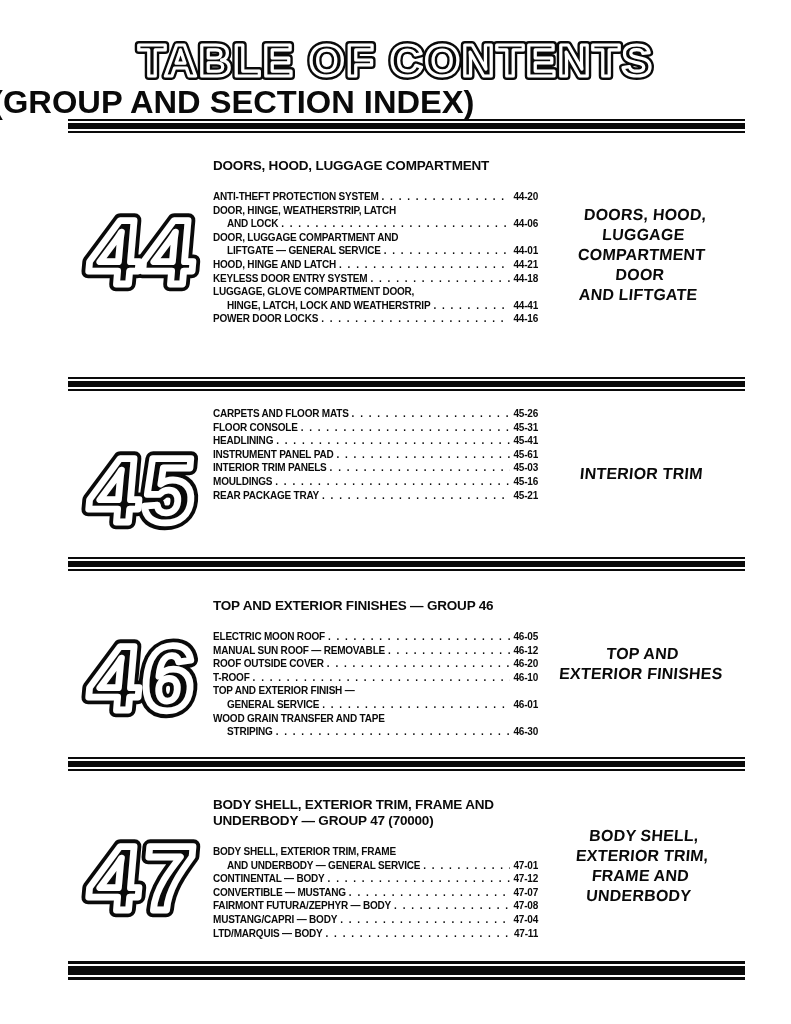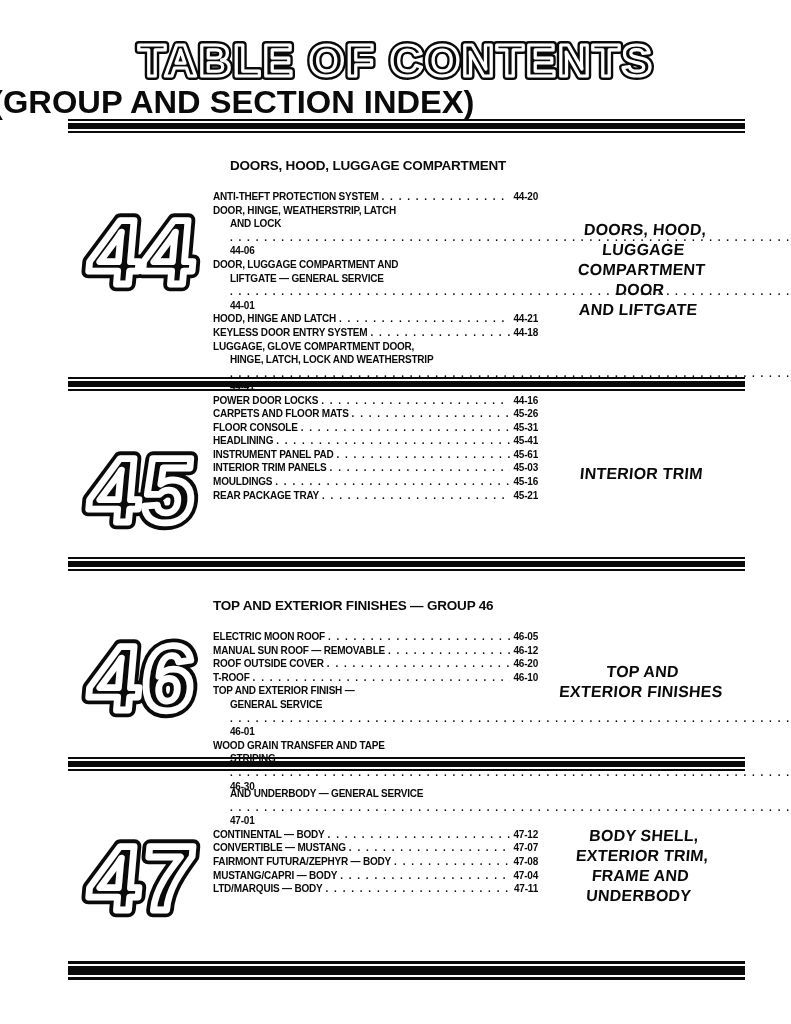--- a/index.html
+++ b/index.html
@@ -68,31 +68,31 @@
   .bignum .outline{fill:#0a0a0a;stroke:#0a0a0a;stroke-width:15;stroke-linejoin:round;}
   .bignum .core{fill:#0a0a0a;stroke:#ffffff;stroke-width:7;stroke-linejoin:round;}
   .s44 .bignum{margin-top:66px;}
   .s45 .bignum{margin-top:46px;}
   .s46 .bignum{margin-top:54px;}
   .s47 .bignum{margin-top:54px;}
   .heading{
     font-weight:bold;font-size:13.5px;line-height:16px;
     letter-spacing:-0.2px;white-space:nowrap;
   }
-  .s44 .heading{margin-top:25px;margin-left:17px;}
+  .s44 .heading{margin-top:25px;}
   .s45 .heading{margin-top:22px;}
   .s46 .heading{margin-top:27px;}
   .s47 .heading{margin-top:26px;}
   .entries{margin-top:16px;font-weight:bold;font-size:10px;line-height:13.6px;letter-spacing:-0.2px;}
   .row{display:flex;align-items:baseline;}
   .row .lbl{white-space:nowrap;}
   .row .leader{flex:1;overflow:hidden;white-space:nowrap;letter-spacing:1.5px;margin:0 3px;}
   .row .pg{white-space:nowrap;}
   .plain{white-space:nowrap;}
-  .cont{padding-left:14px;flex-direction:column;}
+  .cont{padding-left:14px;}
   .sidecol{
     display:flex;align-items:center;justify-content:center;
   }
   .side-label{
     font-weight:bold;font-size:16px;line-height:20px;
     text-align:center;transform:skewX(-5deg);
     letter-spacing:0.2px;
   }
 </style>
 </head>
@@ -295,21 +295,26 @@
   <div class="section s47">
     <div class="numcol">
       <svg class="bignum" viewBox="0 0 140 100" width="136" height="97">
         <g transform="translate(14,0) skewX(-5)">
           <text class="outline" x="2" y="88">47</text>
           <text class="core" x="2" y="88">47</text>
         </g>
       </svg>
     </div>
     <div>
+      <div class="heading">
+        <div>BODY SHELL, EXTERIOR TRIM, FRAME AND</div>
+        <div>UNDERBODY — GROUP 47 (70000)</div>
+      </div>
       <div class="entries">
+        <div class="plain">BODY SHELL, EXTERIOR TRIM, FRAME</div>
         <div class="row cont">
           <span class="lbl">AND UNDERBODY — GENERAL SERVICE</span>
           <span class="leader">. . . . . . . . . . . . . . . . . . . . . . . . . . . . . . . . . . . . . . . . . . . . . . . . . . . . . . . . . . . . . . . . . . . . . . . . . . . . . . . . </span>
           <span class="pg">47-01</span>
         </div>
         <div class="row">
           <span class="lbl">CONTINENTAL — BODY</span>
           <span class="leader">. . . . . . . . . . . . . . . . . . . . . . . . . . . . . . . . . . . . . . . . . . . . . . . . . . . . . . . . . . . . . . . . . . . . . . . . . . . . . . . . </span>
           <span class="pg">47-12</span>
         </div>

